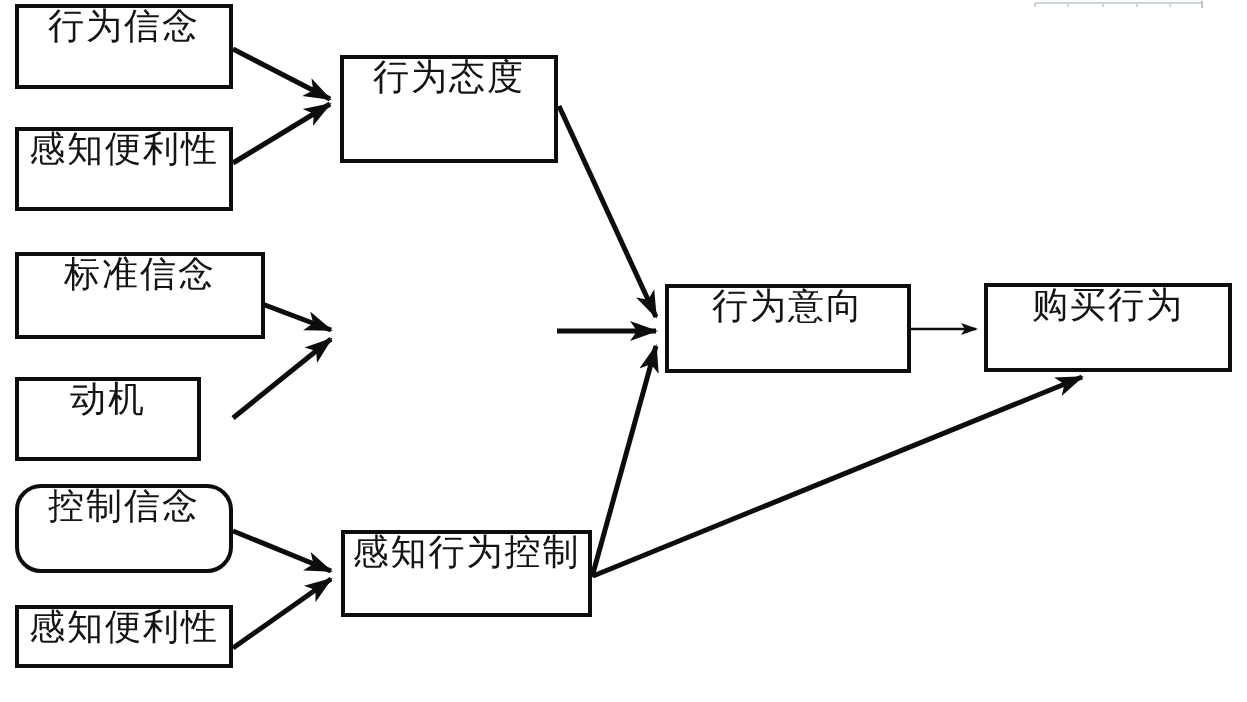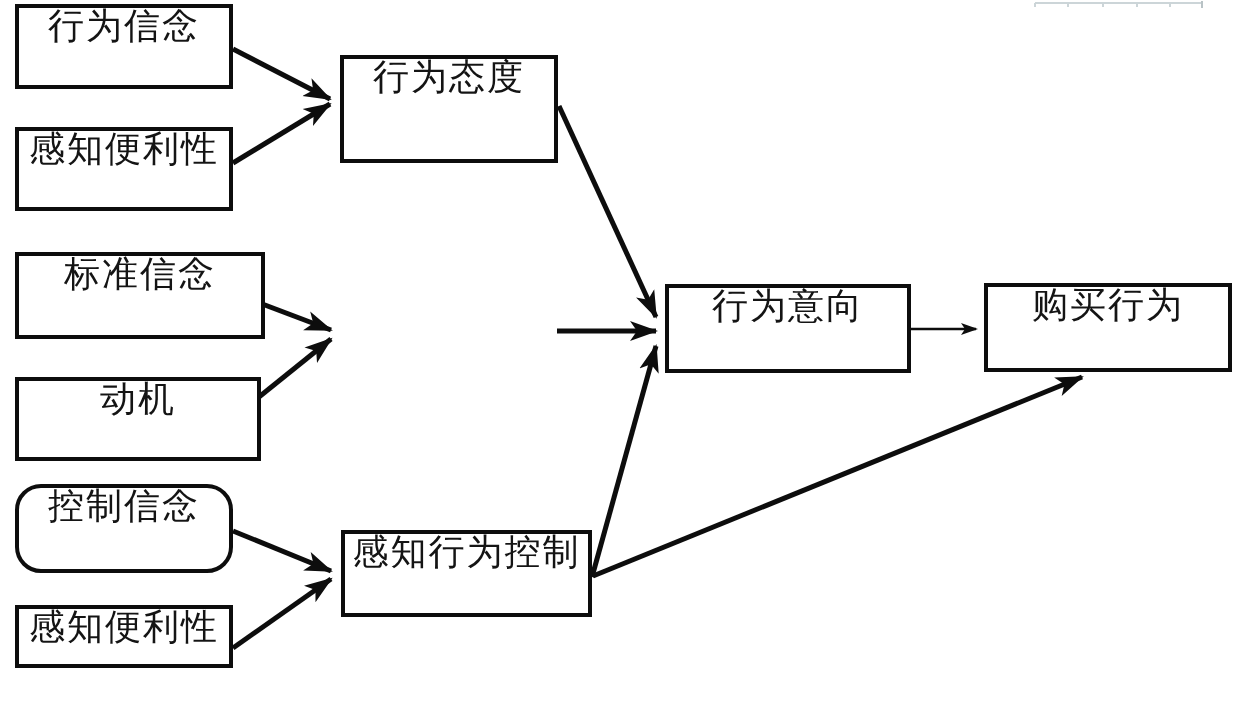--- a/index.html
+++ b/index.html
@@ -29,21 +29,21 @@
     font-size: 36px;
     color: #141414;
     letter-spacing: 2px;
     white-space: nowrap;
     line-height: 1;
   }
   
   .n-behavioral-beliefs   { left: 15px;  top: 4px;   width: 218px; height: 85px; }
   .n-outcome-evaluation   { left: 15px;  top: 127px; width: 218px; height: 84px; }
   .n-normative-beliefs    { left: 15px;  top: 252px; width: 250px; height: 87px; }
-  .n-motivation           { left: 15px;  top: 377px; width: 246px; height: 84px; }
+  .n-motivation           { left: 15px;  top: 377px; width: 186px; height: 84px; }
   .n-control-beliefs      { left: 15px;  top: 484px; width: 218px; height: 89px; border-radius: 26px; }
   .n-perceived-convenience{ left: 15px;  top: 605px; width: 218px; height: 63px; }
   .n-attitude             { left: 340px; top: 55px;  width: 218px; height: 108px; }
   .n-subjective-norm      { left: 341px; top: 290px; width: 216px; height: 87px; }
   .n-pbc                  { left: 341px; top: 530px; width: 251px; height: 87px; }
   .n-intention            { left: 665px; top: 284px; width: 246px; height: 89px; }
   .n-purchase             { left: 984px; top: 283px; width: 248px; height: 89px; }
 </style>
 </head>
 <body>

